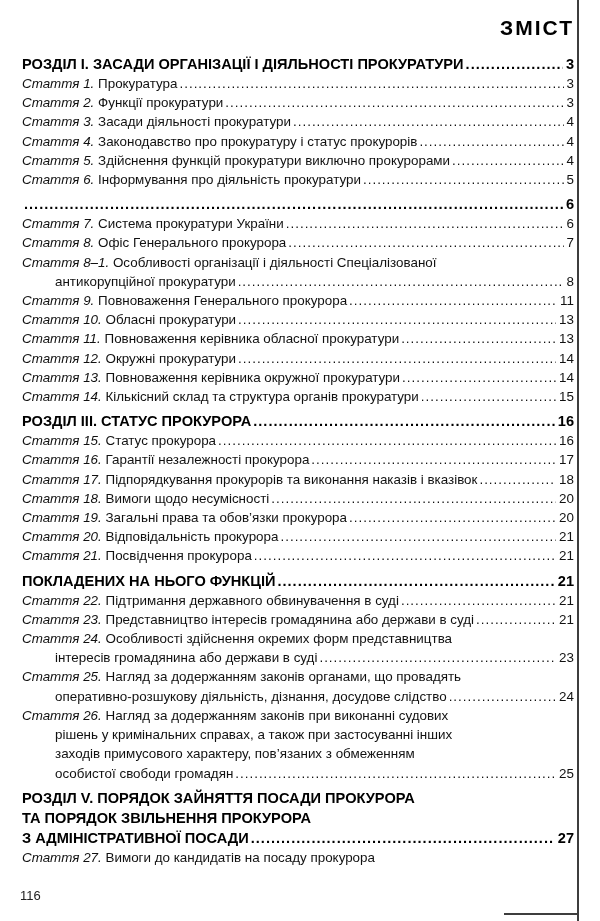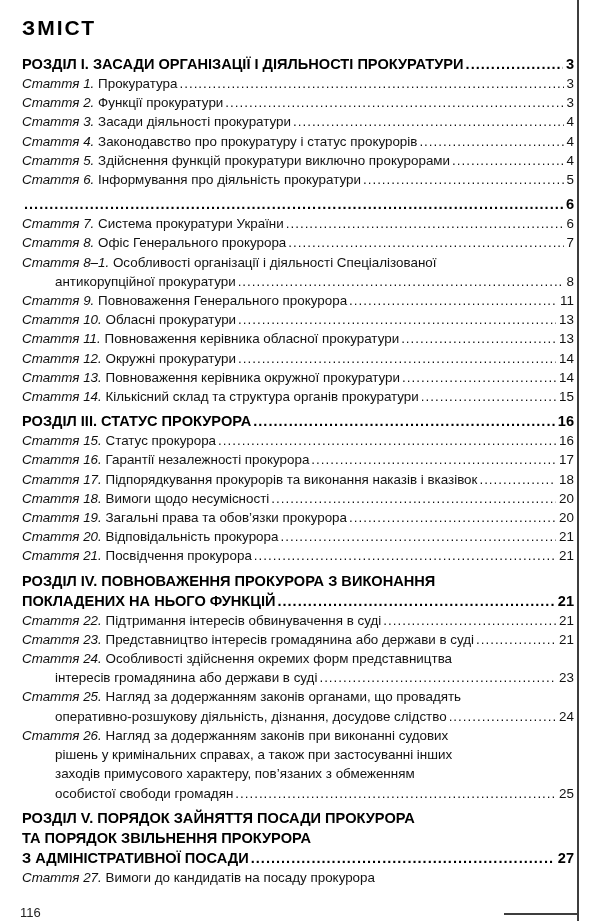--- a/index.html
+++ b/index.html
@@ -6,21 +6,21 @@
   body {
     width: 600px; height: 921px;
     background: #ffffff;
     color: #111;
     font-family: "Liberation Sans", sans-serif;
     position: relative;
     overflow: hidden;
   }
   .page { padding: 14px 26px 0 22px; }
   .title {
-    text-align: left;
+    text-align: right;
     font-size: 21px;
     font-weight: 700;
     letter-spacing: 2px;
     color: #000;
     margin: 2px 0 14px 0;
   }
   .toc-section { margin-top: 5px; }
   .row { display: flex; align-items: flex-end; }
   .row.heading {
     font-weight: 700;
@@ -40,21 +40,21 @@
     margin: 0 3px 0 2px;
   }
   .dots::after {
     content: "..........................................................................................................................................................";
     letter-spacing: 1px;
   }
   .pg { flex: 0 0 auto; }
   .footer-page {
     position: absolute;
     left: 20px;
-    bottom: 1px;
+    bottom: 18px;
     font-size: 13px;
     color: #222;
   }
   .edge-v {
     position: absolute;
     left: 577px; top: 0;
     width: 2px; height: 921px;
     background: #3d3d3d;
   }
   .edge-h {
@@ -198,29 +198,26 @@
           <span class="pg">21</span>
         </div>
         <div class="row entry">
           <span class="etext"><b class="lbl">Стаття 21.</b> <span>Посвідчення прокурора</span></span>
           <span class="dots"></span>
           <span class="pg">21</span>
         </div>
       </section>
       <section class="toc-section">
         <div class="row heading">
-          <span class="htext">РОЗДІЛ IV. ПОВНОВАЖЕННЯ ПРОКУРОРА З ВИКОНАННЯ</span>
-        </div>
-        <div class="row heading">
           <span class="htext">ПОКЛАДЕНИХ НА НЬОГО ФУНКЦІЙ</span>
           <span class="dots"></span>
           <span class="pg">21</span>
         </div>
         <div class="row entry">
-          <span class="etext"><b class="lbl">Стаття 22.</b> <span>Підтримання інтересів обвинувачення в суді</span></span>
+          <span class="etext"><b class="lbl">Стаття 22.</b> <span>Підтримання державного обвинувачення в суді</span></span>
           <span class="dots"></span>
           <span class="pg">21</span>
         </div>
         <div class="row entry">
           <span class="etext"><b class="lbl">Стаття 23.</b> <span>Представництво інтересів громадянина або держави в суді</span></span>
           <span class="dots"></span>
           <span class="pg">21</span>
         </div>
         <div class="row entry">
           <span class="etext"><b class="lbl">Стаття 24.</b> <span>Особливості здійснення окремих форм представництва</span></span>

